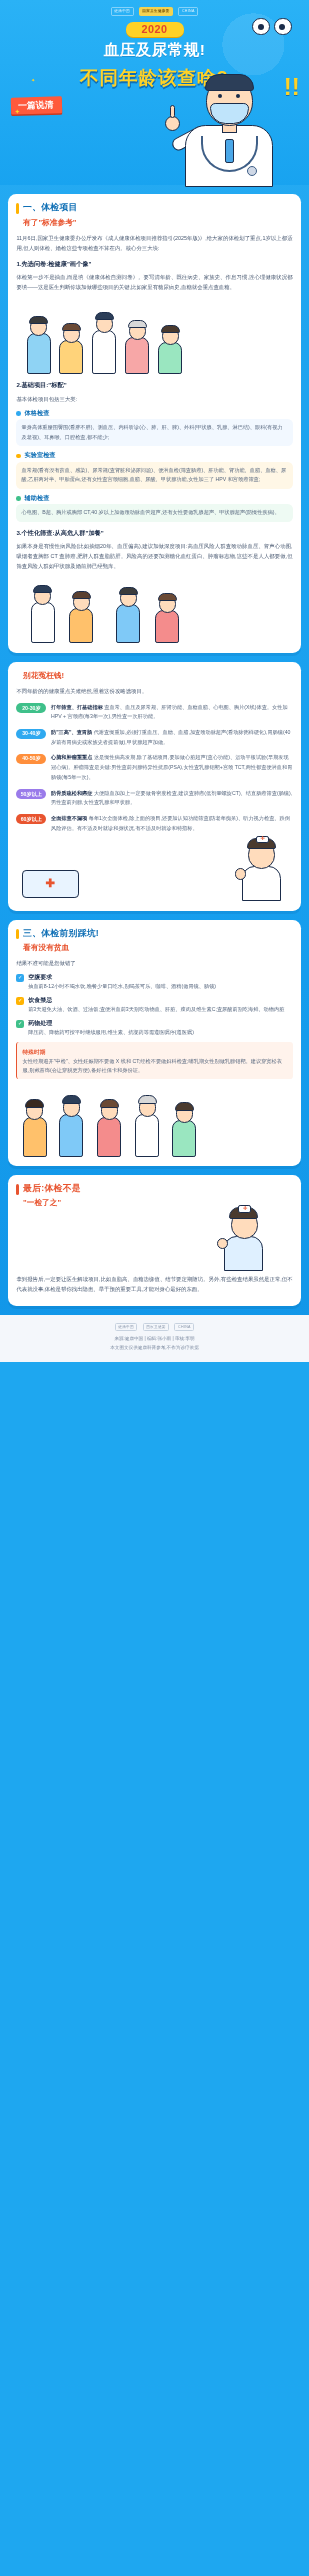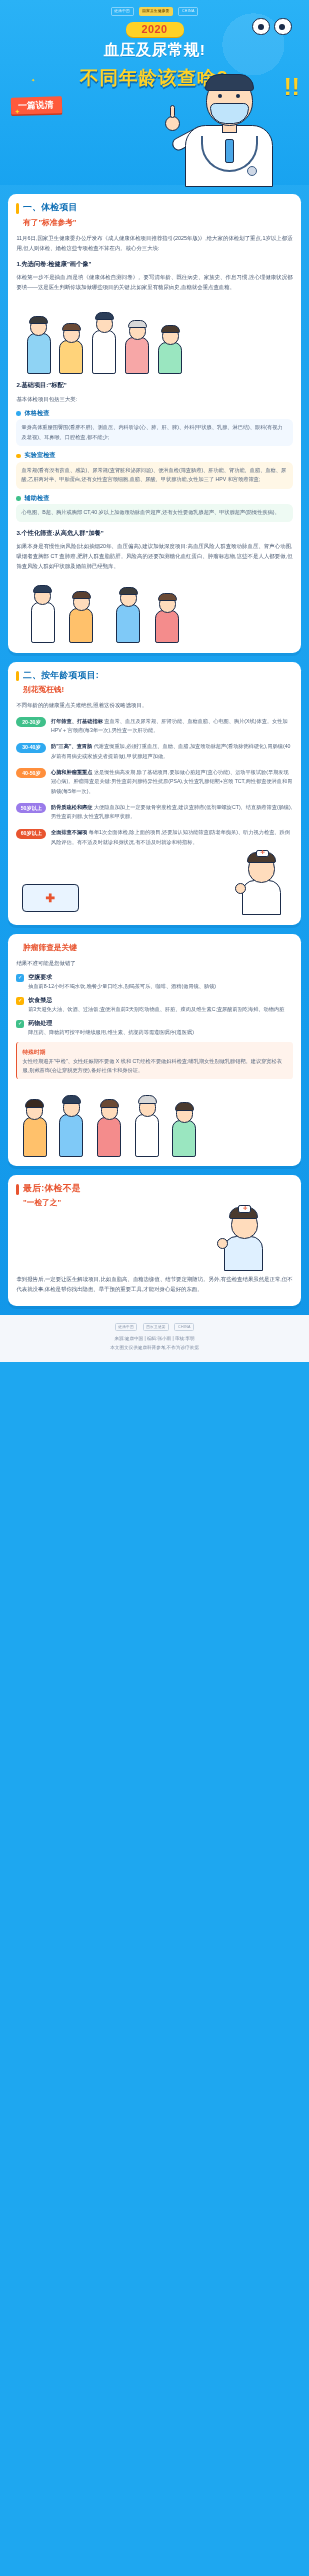--- a/index.html
+++ b/index.html
@@ -297,24 +297,20 @@
         </div>
         <div class="person" style="left:135px;height:53px;">
           <div class="p-body" style="background:#f48c8c;height:33px;"></div>
           <div class="p-head" style="bottom:30px;"></div>
           <div class="p-hair" style="bottom:42px;background:#6b4a35;"></div>
         </div>
       </div>
     </div>
 
     <div class="card">
-      <div class="sect-title">
-        <span class="bar"></span>
-        <h2>二、按年龄项项目:</h2>
-      </div>
       <div class="sect-sub">别花冤枉钱!</div>
       <p class="para">不同年龄的的健康重点关难绝然,照着这份攻略选项目。</p>
 
       <div class="age-row">
         <span class="age-pill p20">20-30岁</span>
         <div class="age-text">
           <b class="tag-red">打年筛查、打基础指标</b>
           <span>查血常、血压及尿常规、肝肾功能、血糖血脂、心电图、胸片(X线)体查。女性加 HPV + 宫颈癌(每3年一次),男性查一次肝功能。</span>
         </div>
       </div>
@@ -360,21 +356,25 @@
           <div class="n-cap"></div>
           <div class="n-cross">✛</div>
         </div>
         <div style="position:absolute;left:5.2px;bottom:3.1px;width:57px;height:28px;background:#e9f4ff;border:1.5px solid #1b2c4a;border-radius:4.1px;">
           <div style="position:absolute;left:23px;top:7.2px;color:#e8542f;font-size:11.3px;font-weight:bold;line-height:1;">✚</div>
         </div>
       </div>
     </div>
 
     <div class="card">
-      <div class="sect-sub">肿瘤筛查是关键</div>
+      <div class="sect-title">
+        <span class="bar"></span>
+        <h2>三、体检前别踩坑!</h2>
+      </div>
+      <div class="sect-sub">看有没有贫血</div>
       <p class="para">结果不准可能是您做错了</p>
 
       <div class="check-item">
         <span class="chk">✓</span>
         <div>
           <div class="check-title">空腹要求</div>
           <div class="check-body">抽血前8-12小时不喝水饮,晚餐少量口吃水,别喝茶可乐、咖啡、酒精(做胃镜、肠镜)</div>
         </div>
       </div>
 

